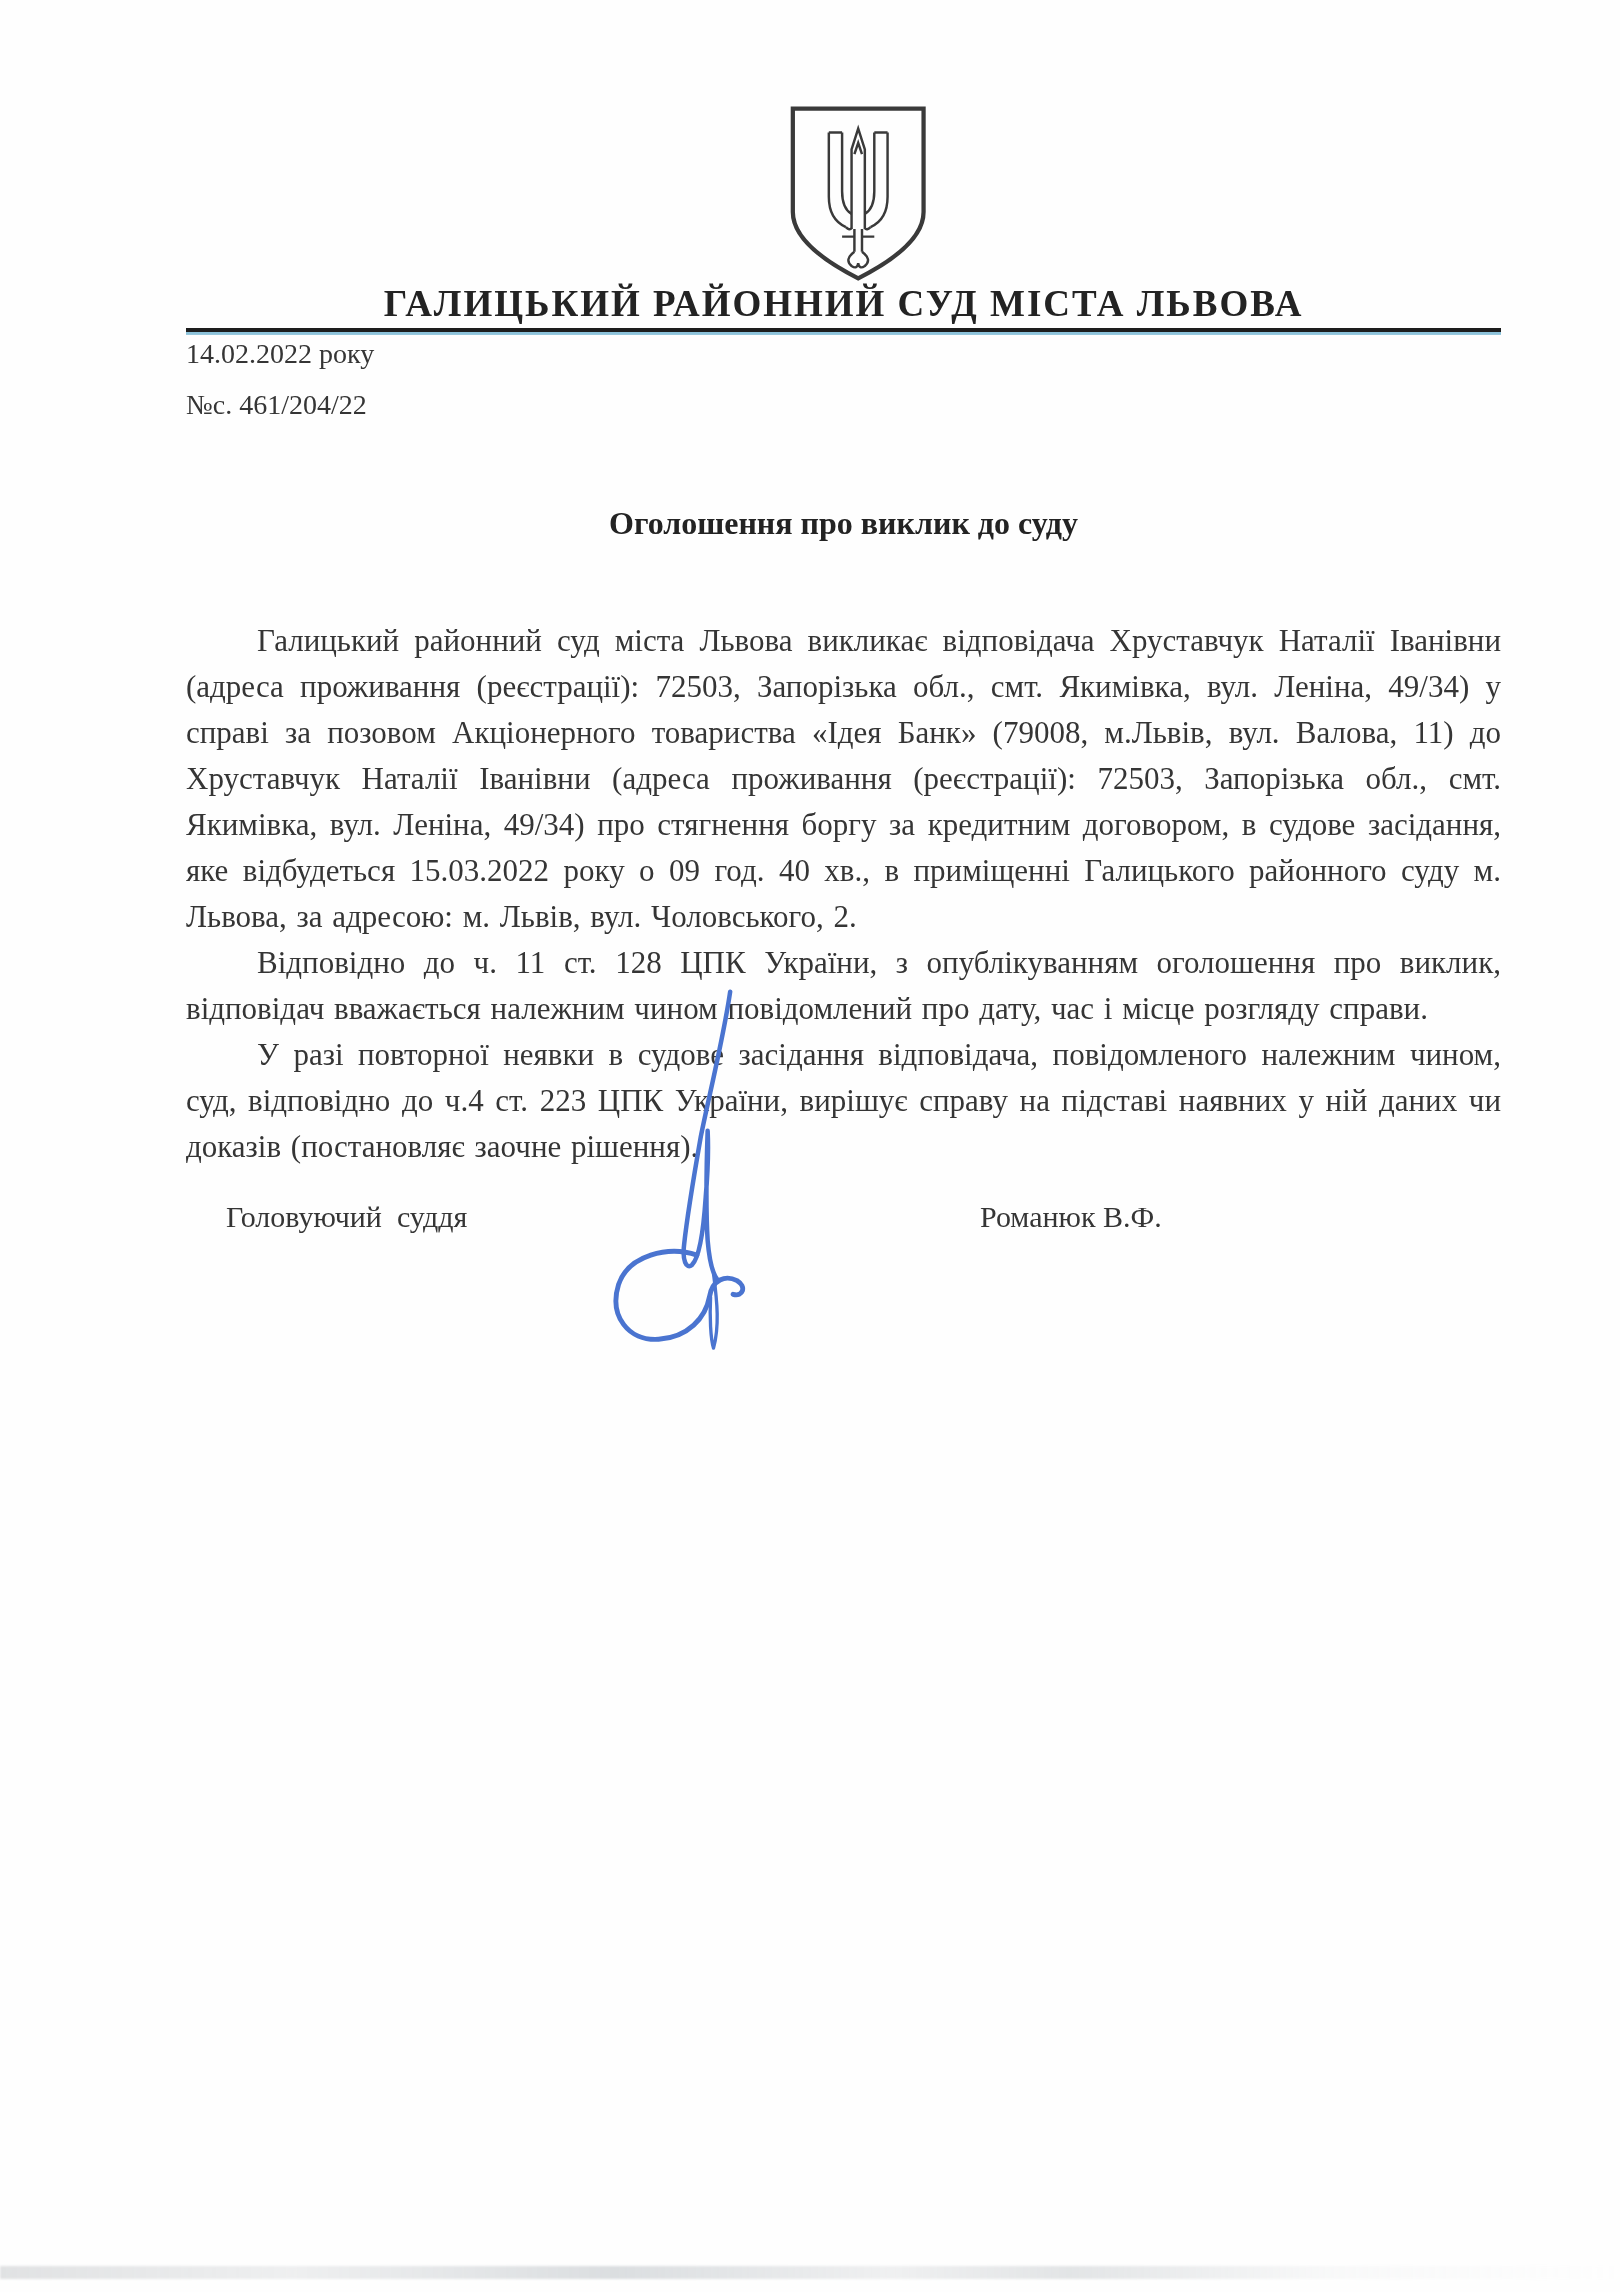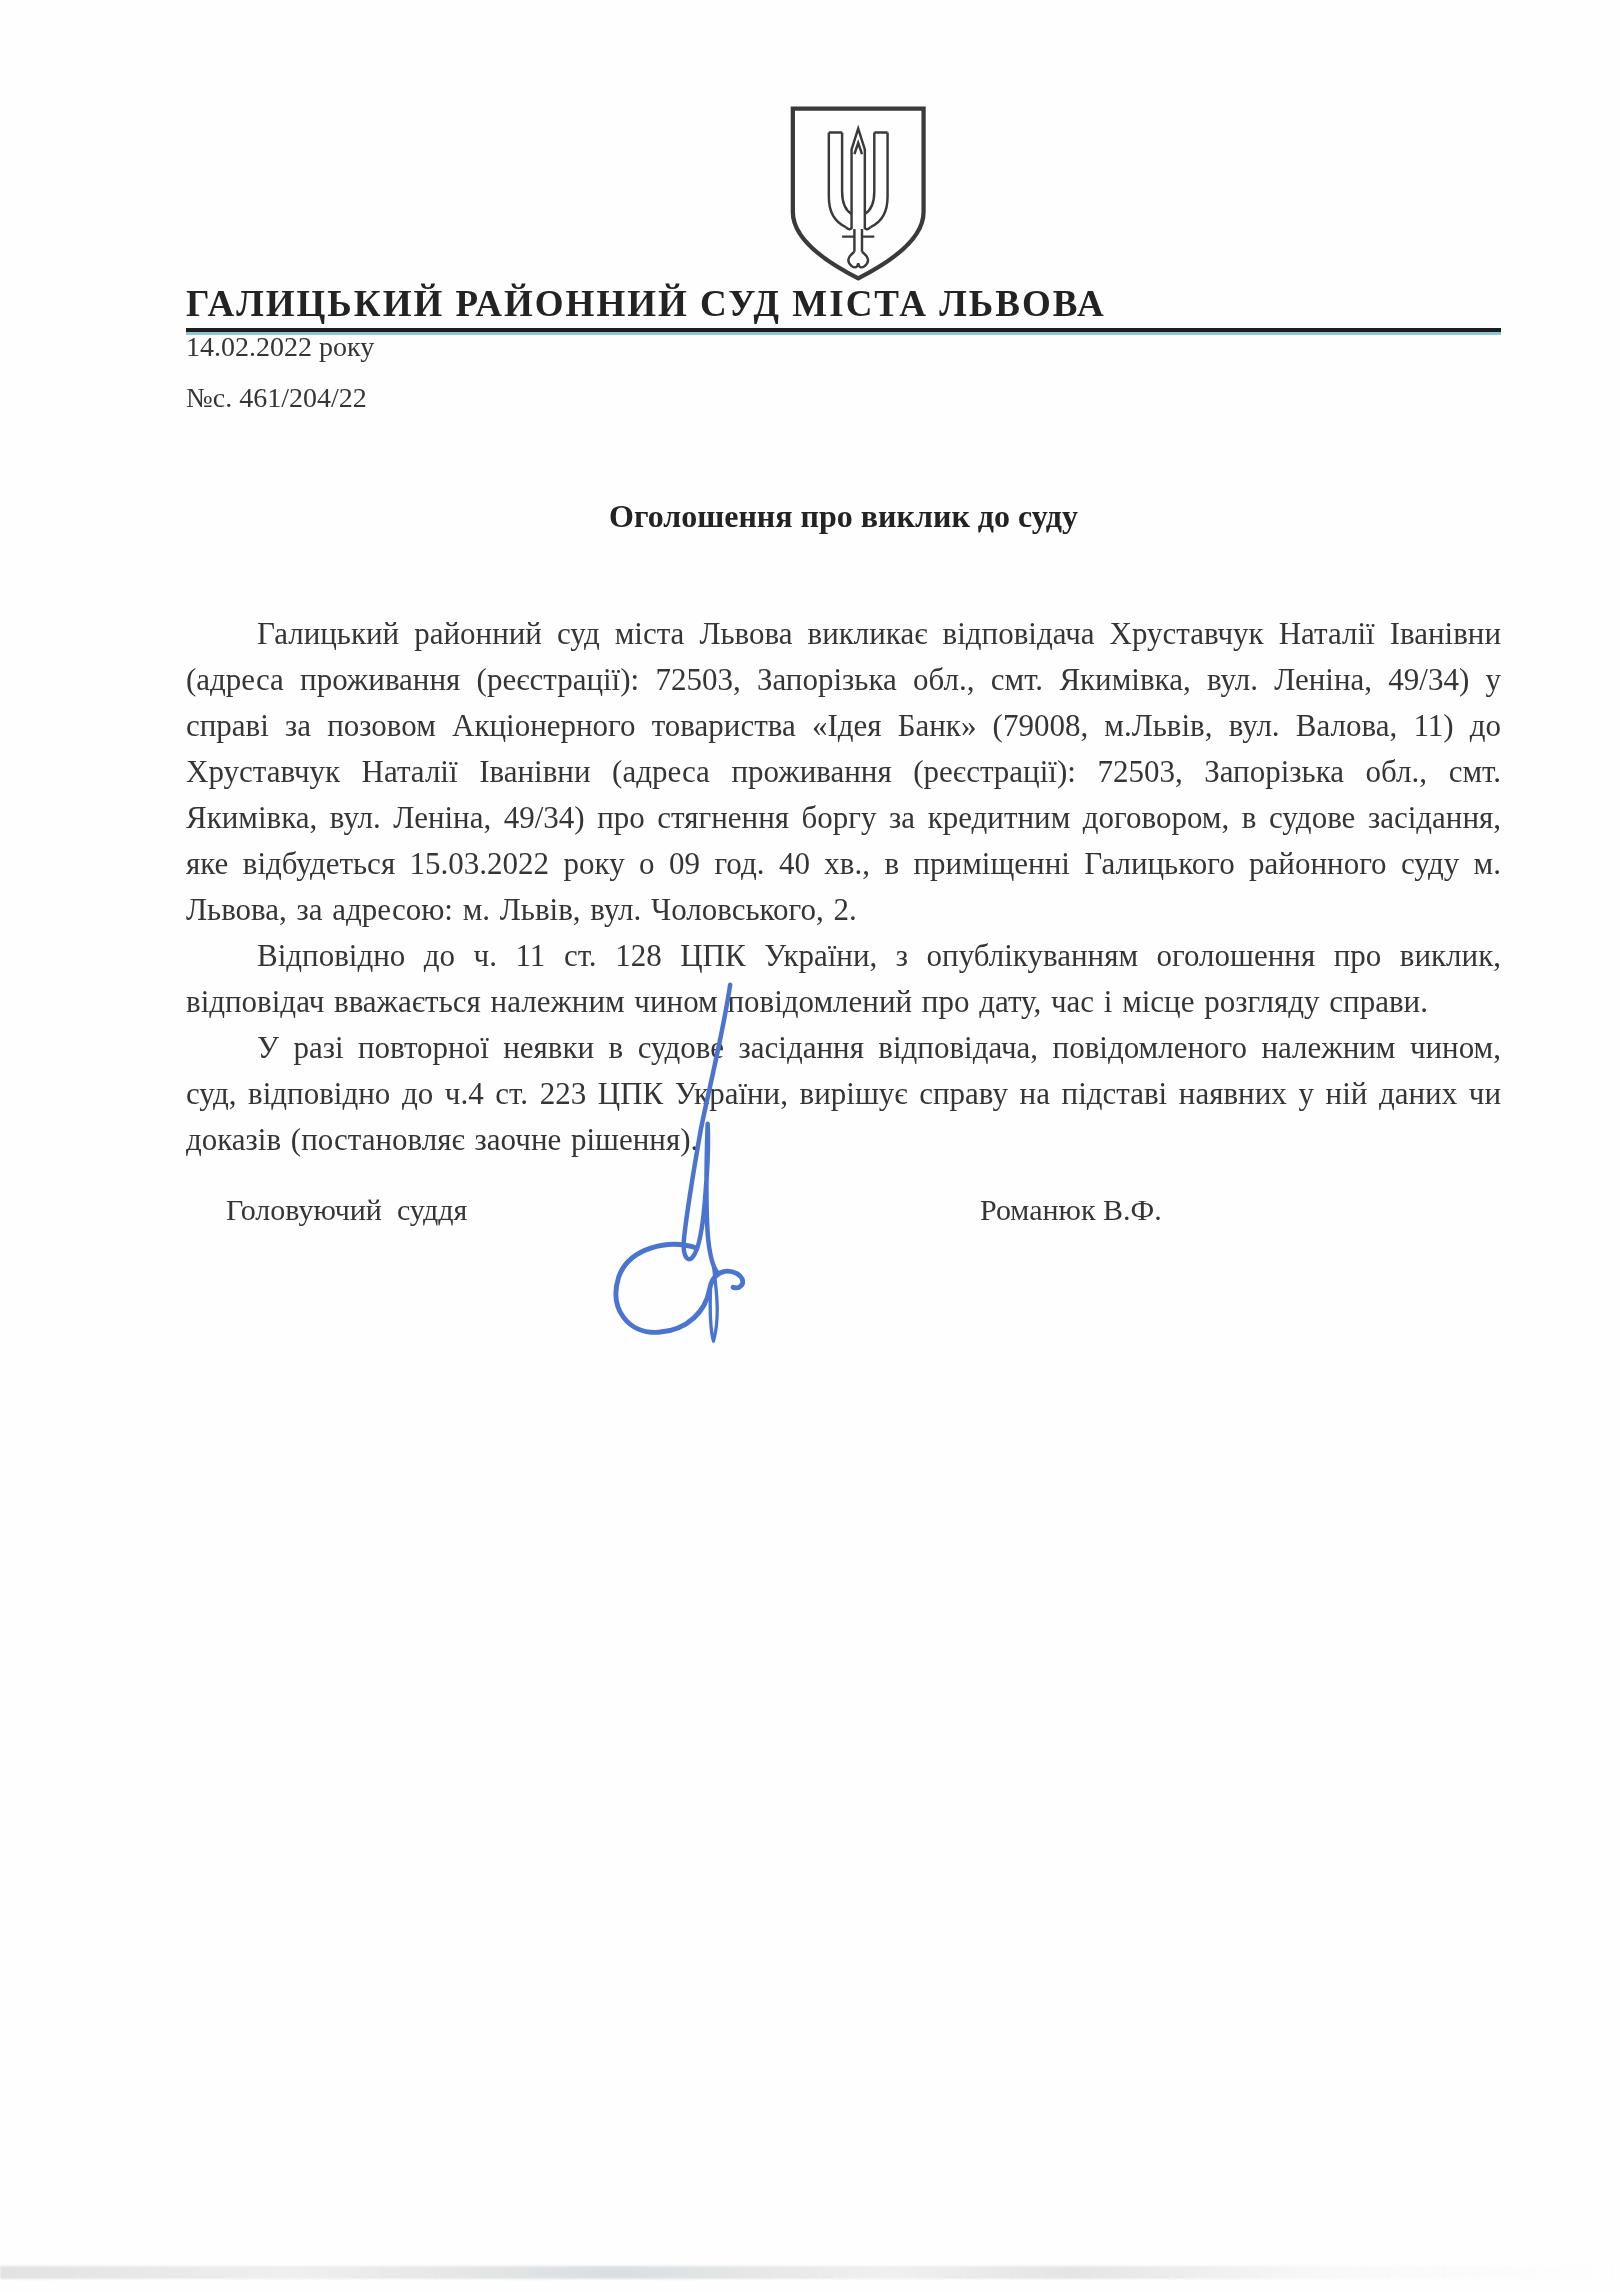--- a/index.html
+++ b/index.html
@@ -22,34 +22,34 @@
   .content{position:absolute;left:186px;top:0;width:1315px;}
 
   .emblem{display:block;margin:104px auto 0;transform:translateX(14.7px);}
 
   .country{
     margin-top:5.9px;text-align:center;
     font-size:30px;line-height:29px;letter-spacing:8.8px;
     color:var(--text-dark);
   }
   .court-name{
-    margin-top:0;
+    margin-top:0;text-align:center;
     font-size:37px;line-height:39px;font-weight:bold;letter-spacing:2px;
     color:var(--text-dark);
     white-space:nowrap;
   }
   .rule{
     margin-top:4.9px;height:3.9px;background:var(--rule);
     box-shadow:0 2.9px 0 0 var(--rule-tint);
   }
   .address-line{
     margin-top:11.8px;text-align:center;
     font-size:28px;line-height:31px;white-space:pre-wrap;
   }
-  .date-line{margin-top:0;font-size:28px;line-height:29px;}
+  .date-line{margin-top:7px;font-size:28px;line-height:29px;}
   .case-number-line{margin-top:22px;font-size:28px;line-height:29px;}
 
   .doc-title{
     margin-top:86px;text-align:center;
     font-size:32px;line-height:37px;font-weight:bold;
     color:var(--text-dark);
   }
 
   .body-text{margin-top:76px;}
   .body-text p{

